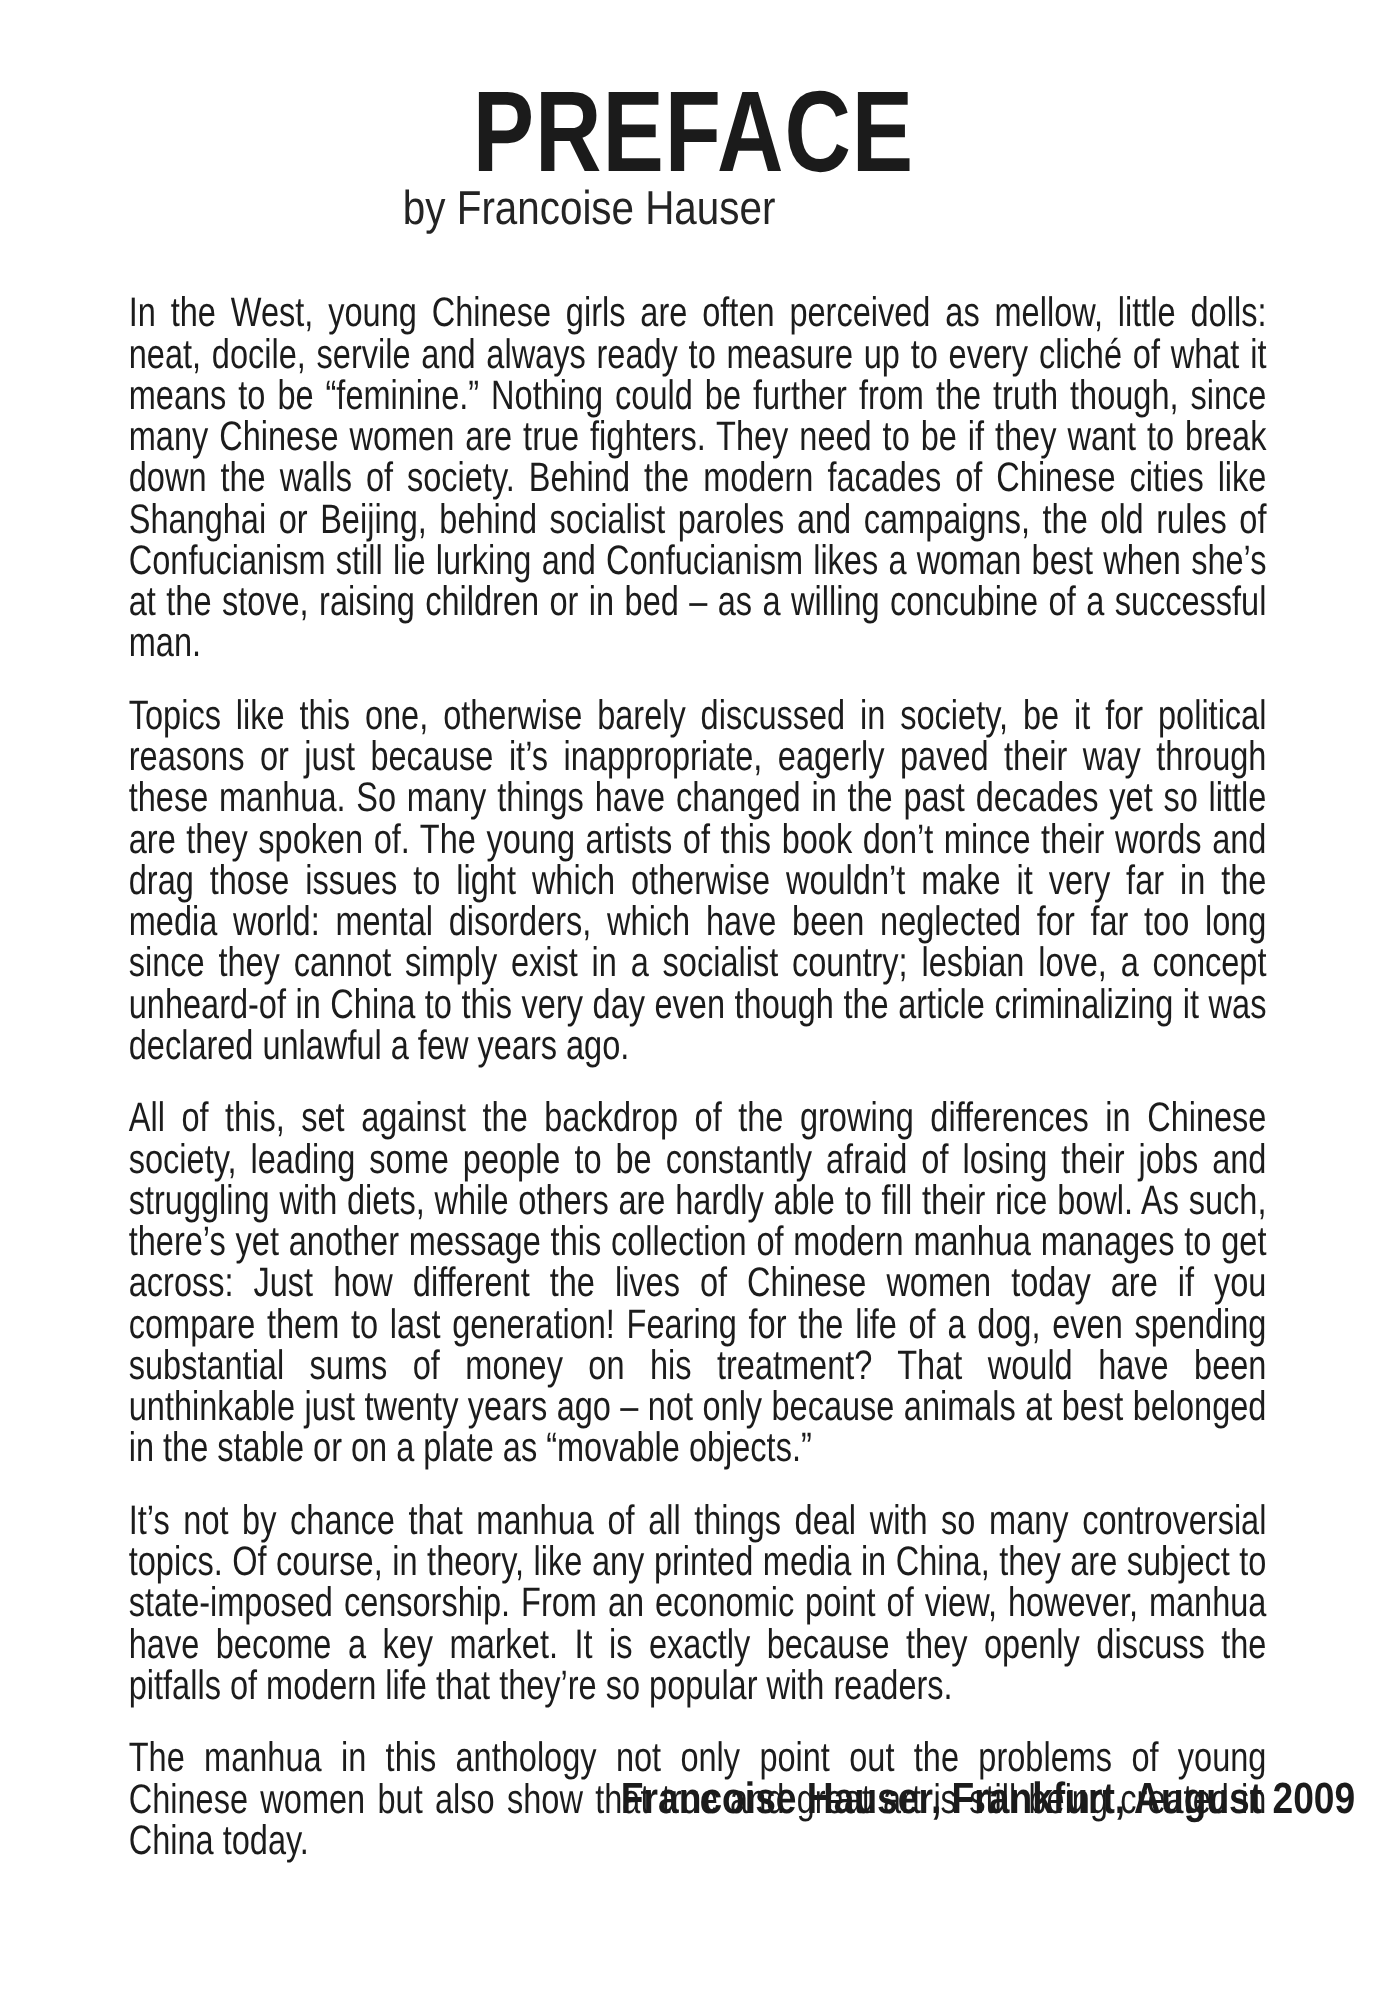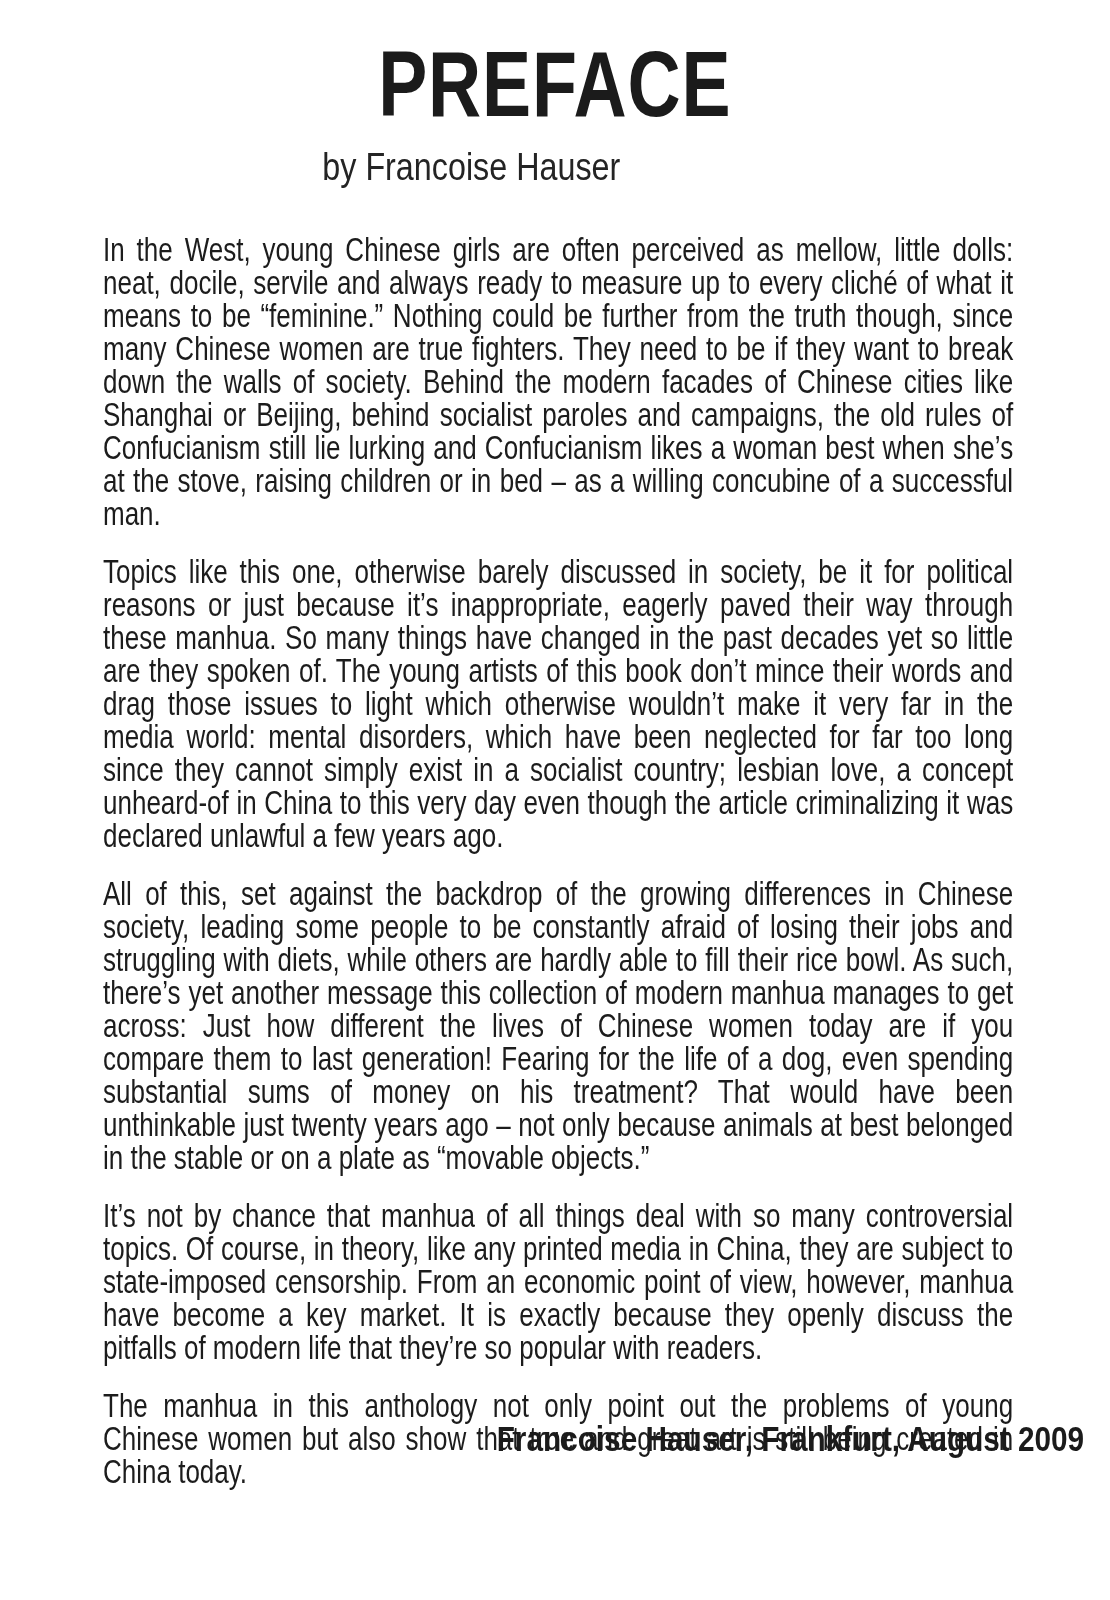--- a/index.html
+++ b/index.html
@@ -6,21 +6,21 @@
   body {
     width:1110px; height:1600px;
     background:#ffffff;
     overflow:hidden;
     position:relative;
     font-family:"Liberation Sans", sans-serif;
     color:#1c1c1c;
   }
   .page { position:absolute; inset:0; background:#ffffff; }
 
-  .title-wrap { position:absolute; top:38px; left:0; width:1110px; text-align:center; }
+  .title-wrap { position:absolute; top:60px; left:0; width:1110px; text-align:center; }
   .title {
     display:inline-block;
     font-size:92px; font-weight:700; line-height:1;
     letter-spacing:1px; white-space:nowrap;
     transform:scaleX(0.80); transform-origin:center top;
     color:#1b1b1b;
   }
 
   .subtitle-wrap { position:absolute; top:147px; left:0; width:942px; text-align:center; }
   .subtitle {

